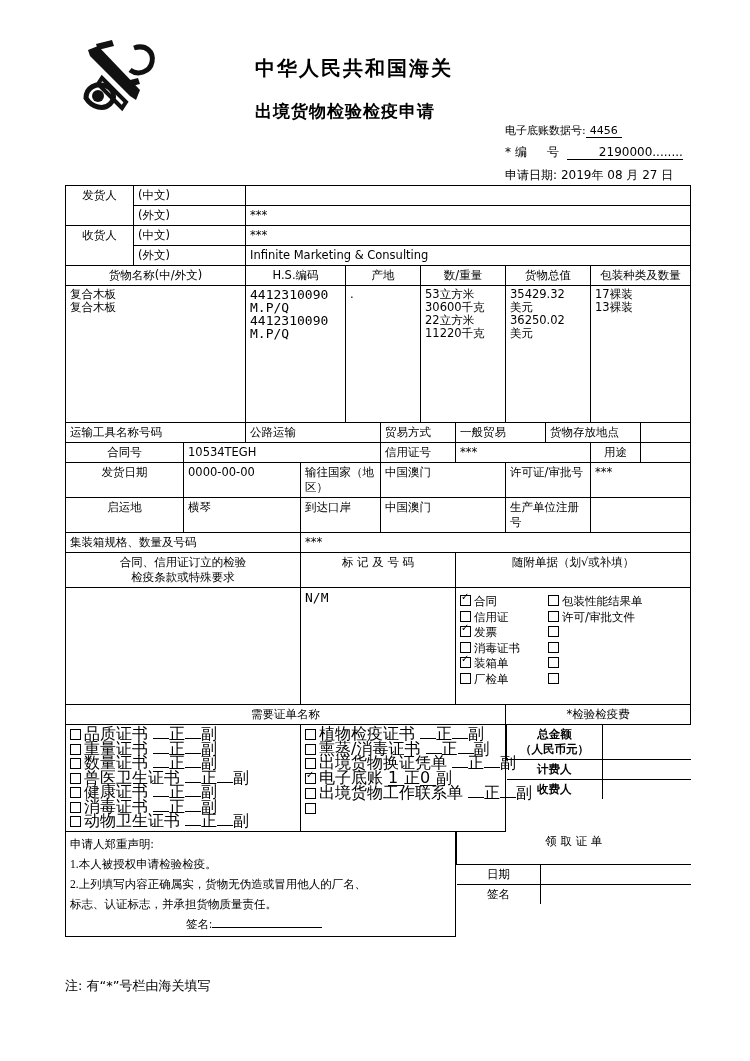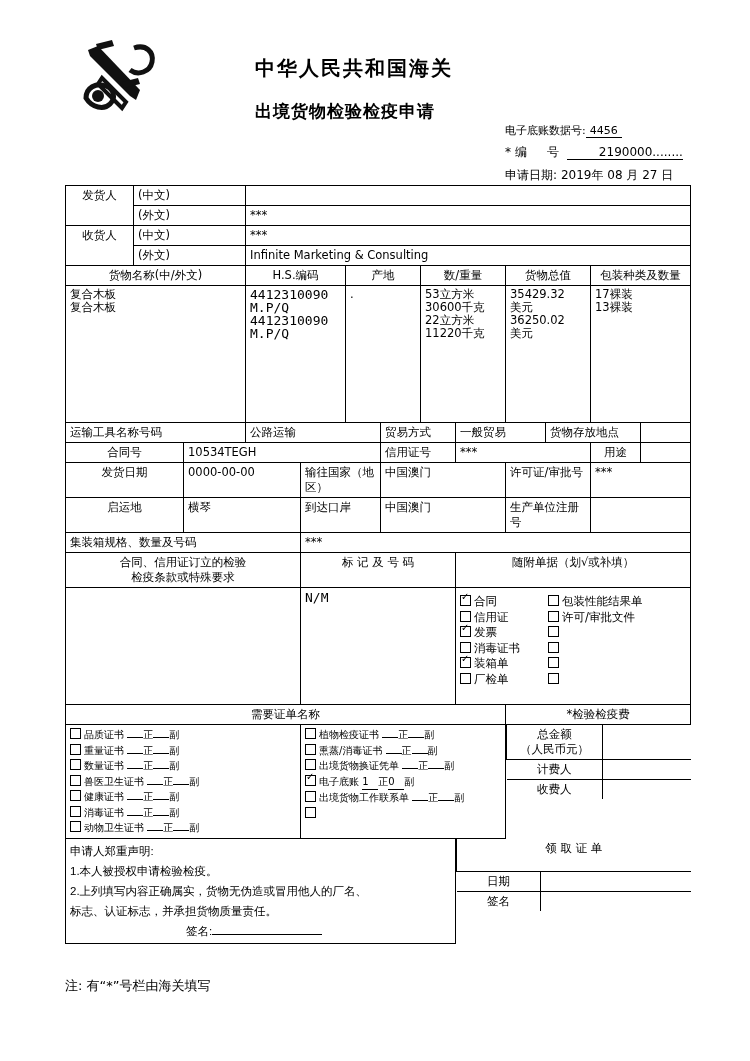--- a/index.html
+++ b/index.html
@@ -24,23 +24,23 @@
   .mono{font-family:"DejaVu Sans Mono",monospace;font-size:13px;}
   .stars{font-family:"DejaVu Sans",sans-serif;}
 
   .goodsbody{height:132px;}
   .lines div{line-height:13px;}
 
   .chk{display:inline-block;width:9px;height:9px;border:1px solid #000;margin-right:3px;position:relative;top:1px;}
   .chk.on::after{content:"✓";position:absolute;left:0px;top:-4px;font-size:10px;line-height:10px;}
   .ck-line{line-height:15.5px;white-space:nowrap;}
 
-  .certcol{line-height:14.5px;white-space:nowrap;font-size:10px;}
+  .certcol{line-height:14.5px;white-space:nowrap;font-size:16px;}
   .zf{display:inline-block;width:16px;border-bottom:1px solid #000;}
-  .declare{font-size:11.5px;line-height:20px;font-family:Liberation Sans, sans-serif;}
+  .declare{font-size:11.5px;line-height:20px;font-family:Liberation Serif, serif;}
   .sign{margin-left:116px;}
   .signline{display:inline-block;width:110px;border-bottom:1px solid #000;}
   .note{position:absolute;left:65px;top:977px;font-size:13px;font-family:"DejaVu Sans",sans-serif;}
 </style>
 </head>
 <body>
 
 <div class="page">
 
   <div class="logo">
@@ -268,21 +268,21 @@
         <div class="certcol">
           <div><span class="chk"></span><span>植物检疫证书</span> <span class="zf"></span><span>正</span><span class="zf"></span><span>副</span></div>
           <div><span class="chk"></span><span>熏蒸/消毒证书</span> <span class="zf"></span><span>正</span><span class="zf"></span><span>副</span></div>
           <div><span class="chk"></span><span>出境货物换证凭单</span> <span class="zf"></span><span>正</span><span class="zf"></span><span>副</span></div>
           <div><span class="chk on"></span><span>电子底账</span> <span class="zf">1</span><span>正</span><span class="zf">0</span><span>副</span></div>
           <div><span class="chk"></span><span>出境货物工作联系单</span> <span class="zf"></span><span>正</span><span class="zf"></span><span>副</span></div>
           <div><span class="chk"></span><span></span></div>
         </div>
       </td>
       <td colspan="4" class="nb" style="padding:0">
-        <table style="border-collapse:collapse;width:100%;height:100%;">
+        <table style="border-collapse:collapse;width:100%;height:100%;font-weight:bold;">
           <tbody>
                 <tr>
             <td class="c mid" style="border:1px solid #000;border-top:none;border-right:none;width:52%">
               <div>总金额</div>
               <div>（人民币元）</div>
             </td>
             <td class="mid" style="border:1px solid #000;border-top:none;border-right:none"></td>
           </tr>
           <tr>
             <td class="c mid" style="border:1px solid #000;border-right:none;border-left:none">计费人</td>

